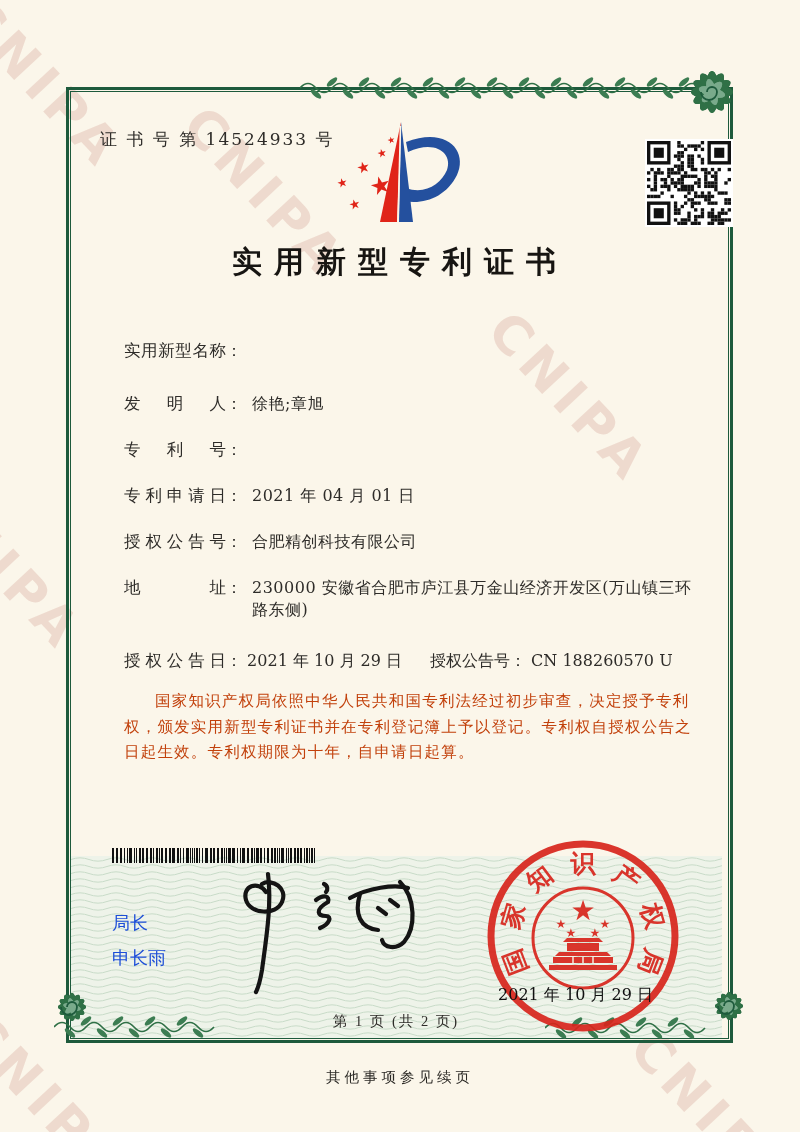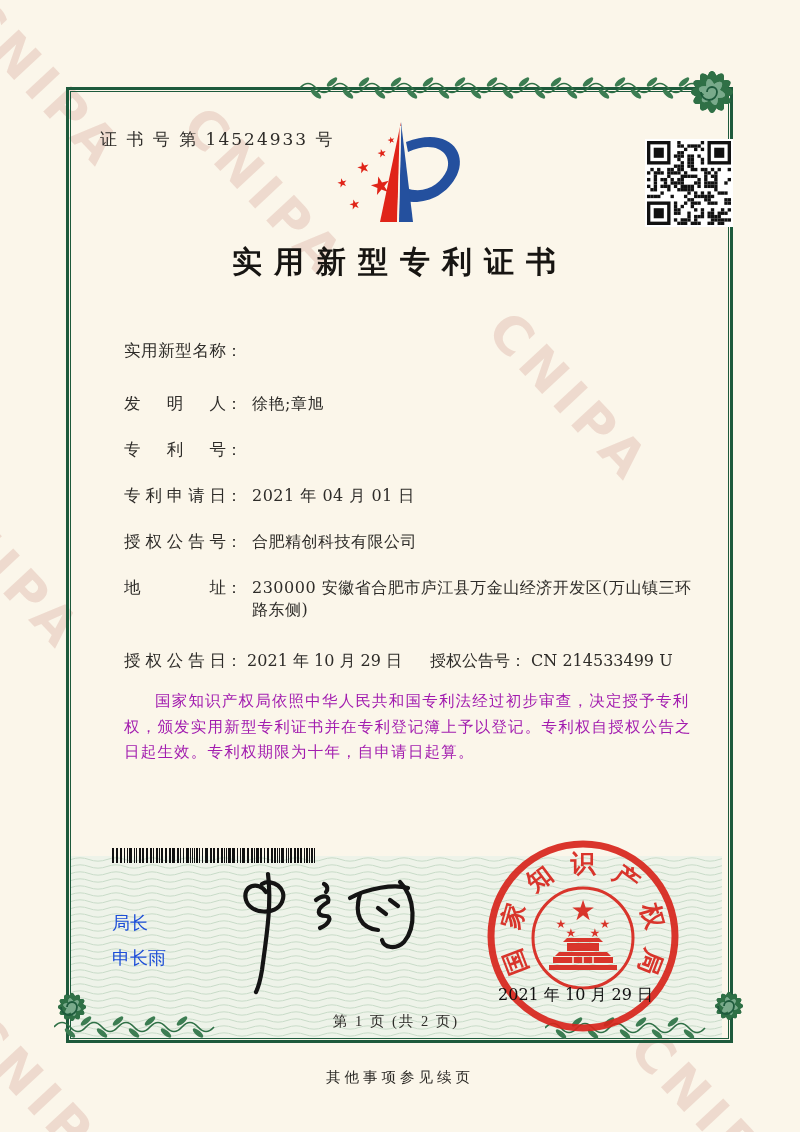--- a/index.html
+++ b/index.html
@@ -42,21 +42,21 @@
   .frow.first{margin-bottom:31px;}
   .flabel{
     display:inline-block;width:102px;flex:0 0 102px;
     text-align:justify;text-align-last:justify;font-size:16.5px;
   }
   .fcolon{flex:0 0 auto;}
   .fvalue{flex:1;padding-left:10px;letter-spacing:0.5px;}
   .grant-row{display:flex;margin-top:29px;line-height:22px;}
   .grant-first{width:306px;flex:0 0 306px;}
   
-  .paras{margin-top:17px;font-size:15.5px;line-height:25.5px;letter-spacing:1.2px;color:#a21caf;}
+  .paras{margin-top:17px;font-size:15.5px;line-height:25.5px;letter-spacing:1.2px;color:#c2410c;}
   .paras p{margin:0 0 3px 0;text-indent:2em;}
   
   .barcode{position:absolute;left:112px;top:848px;z-index:3;}
   .officer{
     position:absolute;left:112px;top:905px;z-index:3;
     font-family:"DejaVu Sans", sans-serif;font-size:18px;line-height:35px;color:#1d4ed8;
   }
   .signature{position:absolute;left:232px;top:870px;z-index:3;}
   .seal{position:absolute;left:483px;top:836px;z-index:2;}
   .seal-date{
@@ -463,21 +463,21 @@
       <span class="fcolon">：</span>
     <span class="fvalue">230000  安徽省合肥市庐江县万金山经济开发区(万山镇三环路东侧)</span>
   </div>
   <div class="grant-row">
     <span class="grant-first">
       <span class="flabel">授权公告日</span><span>：</span>
       <span>2021 年 10 月 29 日</span>
     </span>
     <span>
       <span>授权公告号</span><span>：</span>
-      <span>CN 214533499 U</span>
+      <span>CN 188260570 U</span>
     </span>
   </div>
   <div class="paras">
     <p>国家知识产权局依照中华人民共和国专利法经过初步审查，决定授予专利权，颁发实用新型专利证书并在专利登记簿上予以登记。专利权自授权公告之日起生效。专利权期限为十年，自申请日起算。</p>
   </div>
 </div>
 
 <svg id="barcode-svg" class="barcode" width="208" height="15">
     <rect x="0" y="0" width="2" height="15" fill="#111"></rect>
     <rect x="4" y="0" width="2" height="15" fill="#111"></rect>

